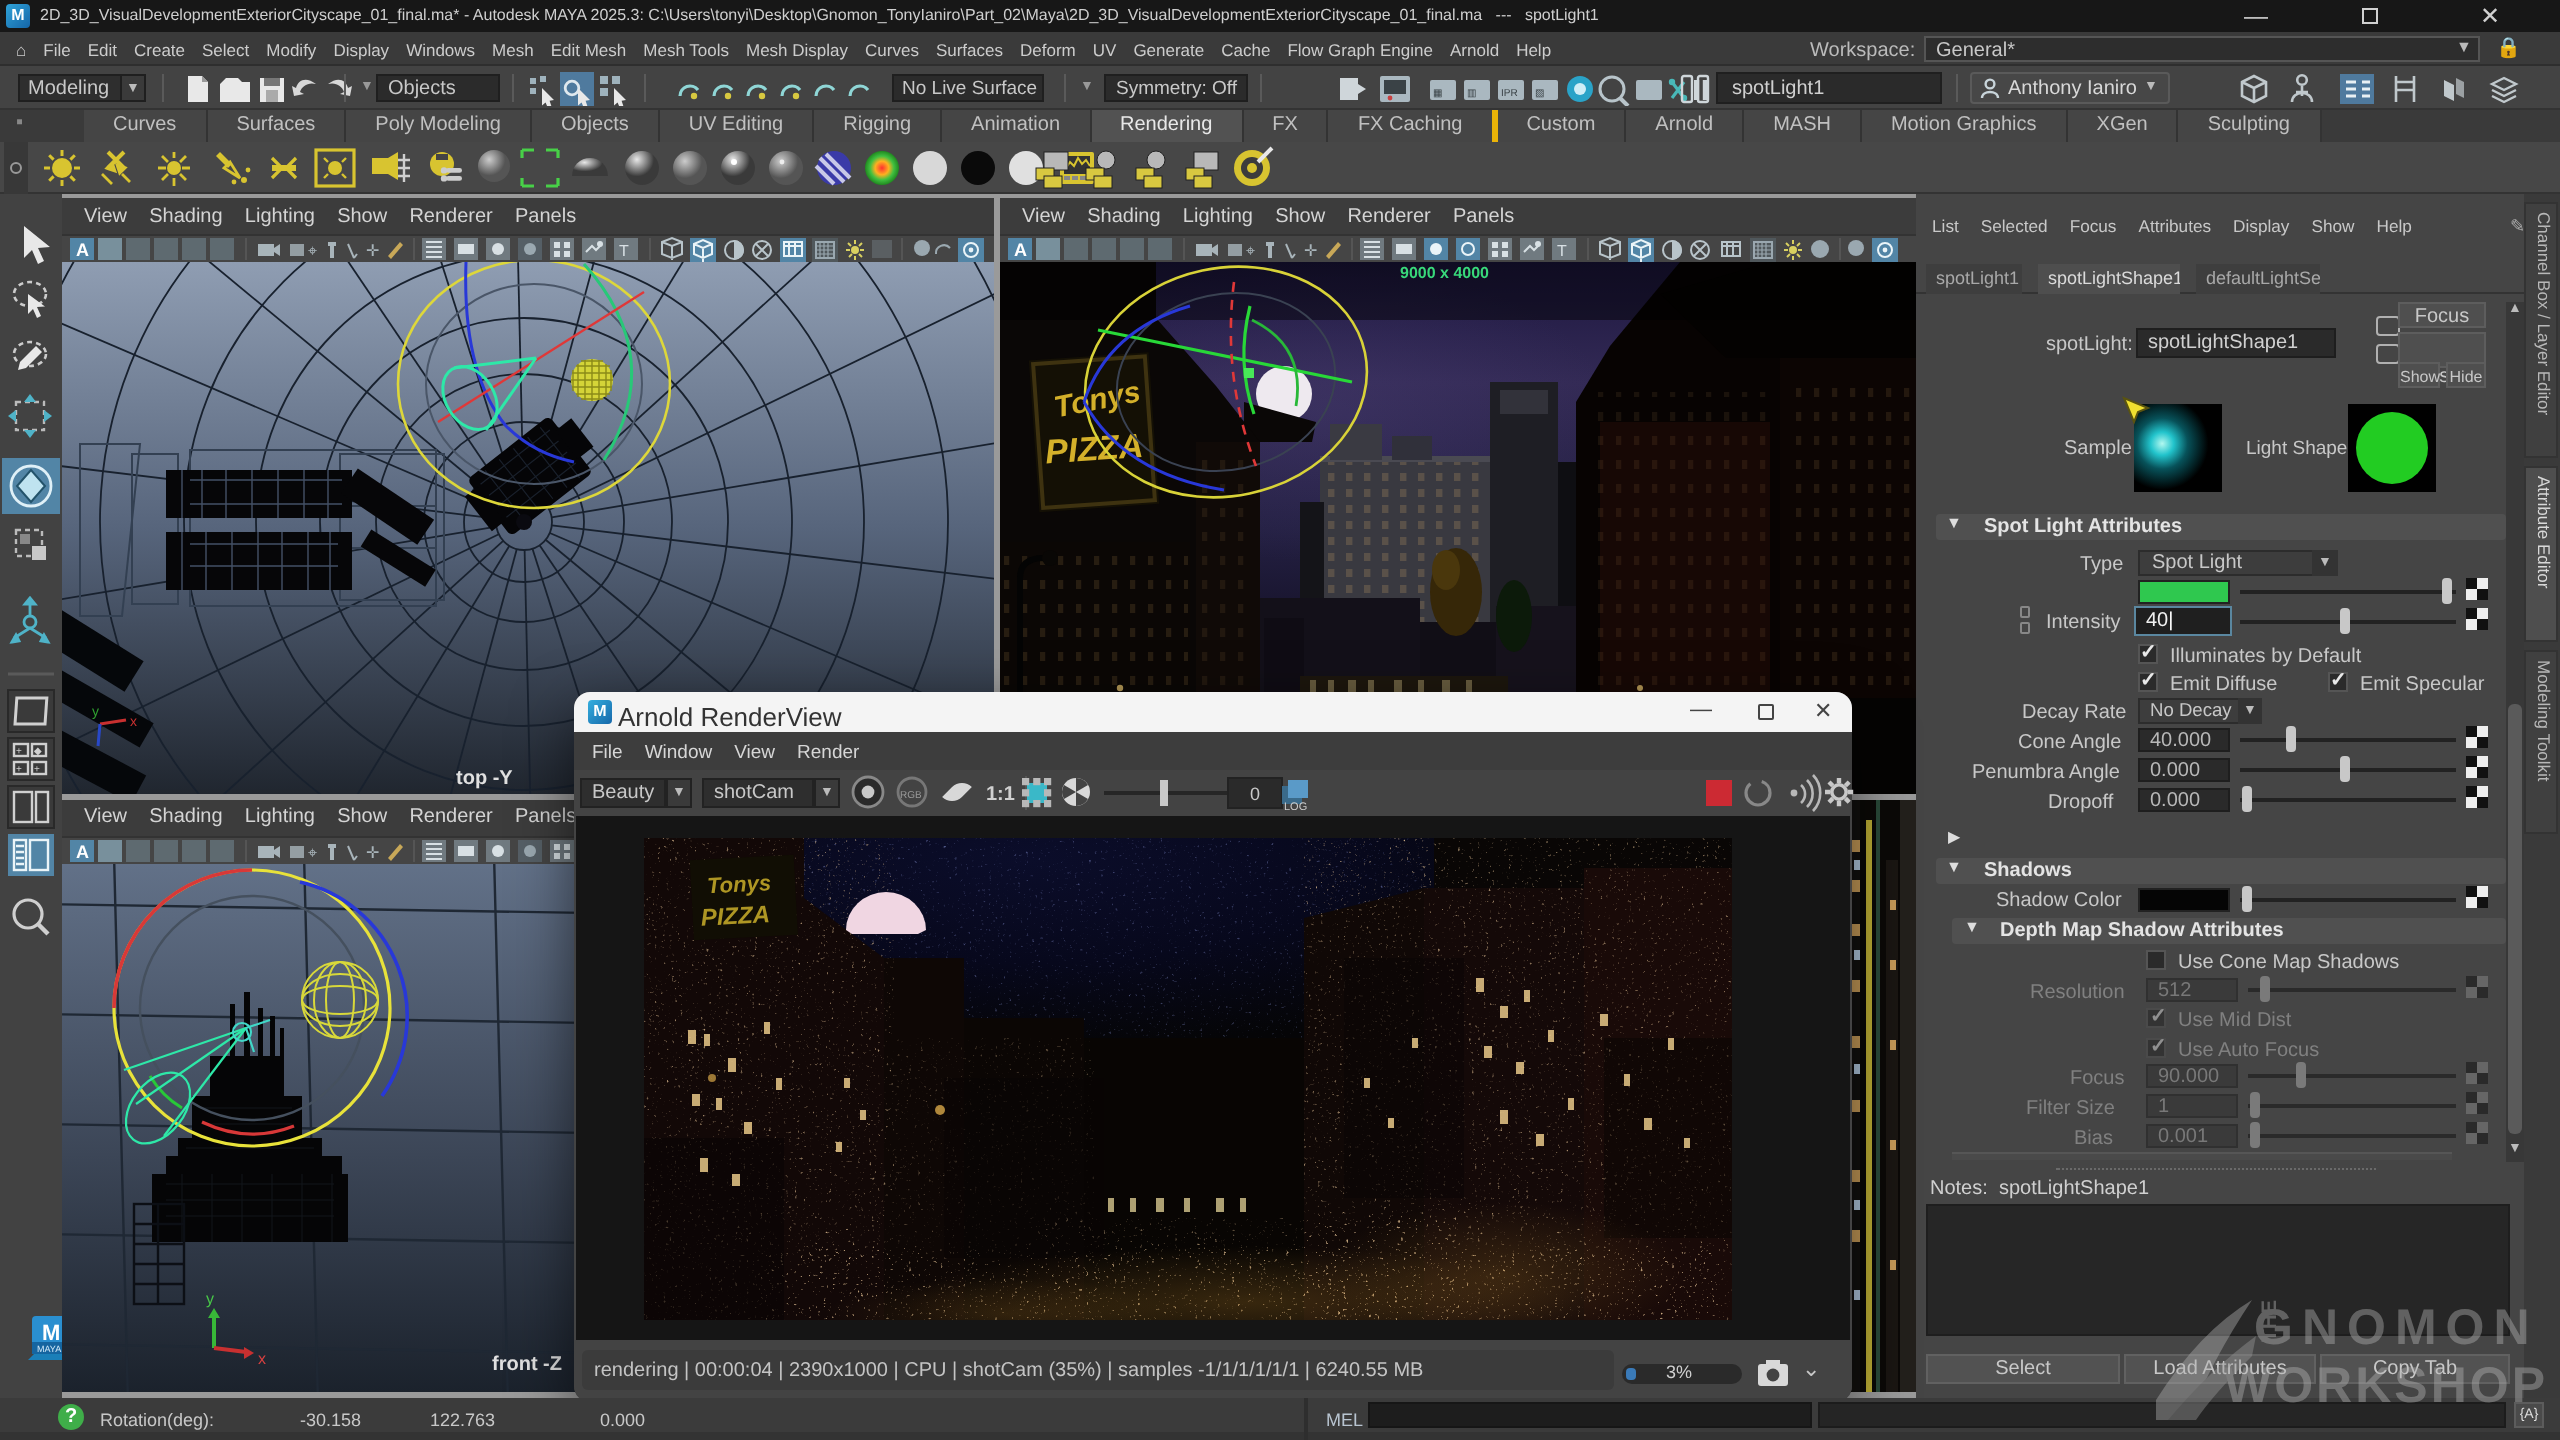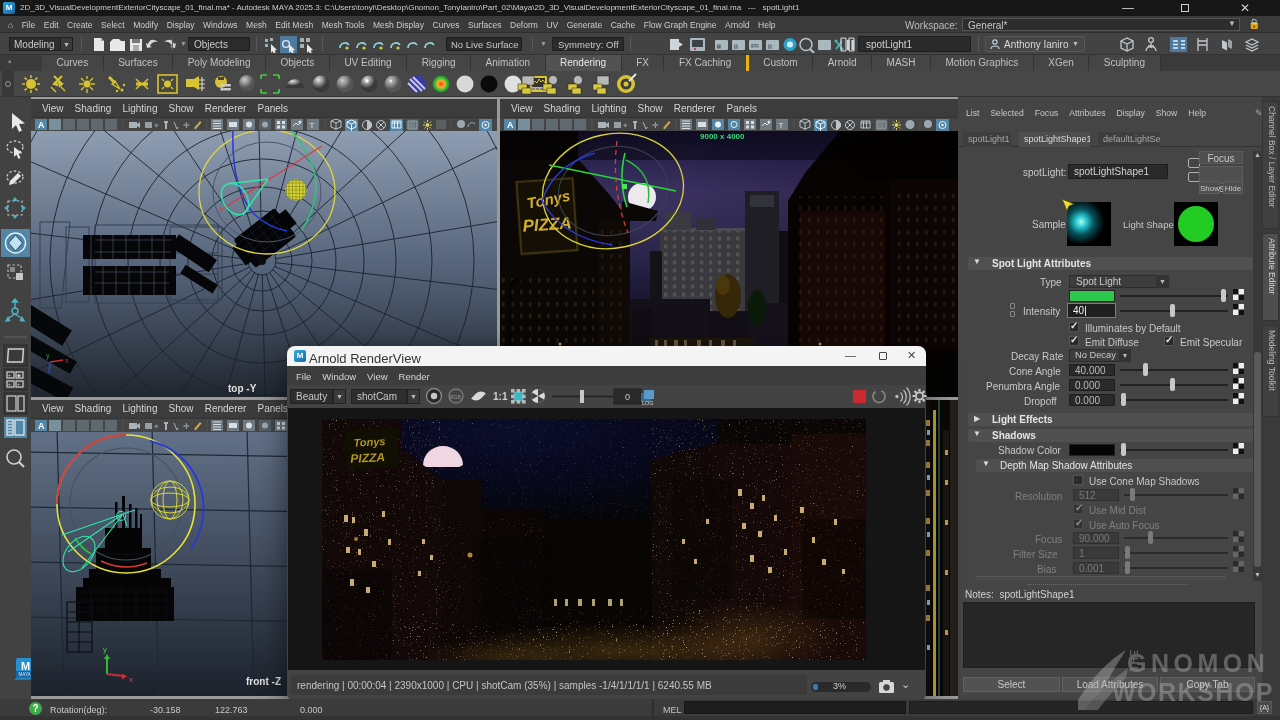--- a/index.html
+++ b/index.html
@@ -1110,37 +1110,36 @@
     <div class="abs tx" style="left:66px;top:299px;">Dropoff</div>
     <div class="abs" style="left:111px;top:297px;width:46px;height:12px;background:#2a2a2a;border:1px solid #1e1e1e;padding:0 0 0 5px;color:#b8b8b8;">0.000</div>
     <div class="abs" style="left:162px;top:302px;width:108px;height:2px;background:#222;"></div>
     <div class="abs" style="left:163px;top:296px;width:5px;height:13px;background:#c8c8c8;border-radius:2px;"></div>
     <svg class="abs" style="left:275px;top:296px;" width="11" height="11">
         <rect width="11" height="11" fill="#111"></rect>
         <rect x="5.5" width="5.5" height="5.5" fill="#eee"></rect>
         <rect y="5.5" width="5.5" height="5.5" fill="#eee"></rect>
       </svg>
 
-    <div class="abs" style="left:10px;top:316px;width:285px;height:13px;background:#505050;border-radius:2px;color:#e4e4e4;font-weight:bold;padding:1px 0 0 24px;">Light Effects</div>
     <div class="abs tx" style="left:16px;top:317px;color:#ddd;font-size:8px;">▶</div>
 
     <div class="abs" style="left:10px;top:332px;width:285px;height:13px;background:#505050;border-radius:2px;color:#e4e4e4;font-weight:bold;padding:1px 0 0 24px;">Shadows</div>
     <div class="abs tx" style="left:15px;top:332px;color:#ddd;font-size:8px;">▼</div>
 
     <div class="abs tx" style="left:40px;top:348px;">Shadow Color</div>
     <div class="abs" style="left:111px;top:347px;width:46px;height:12px;background:#050505;border:1px solid #222;"></div>
     <div class="abs" style="left:162px;top:352px;width:108px;height:2px;background:#222;"></div>
     <div class="abs" style="left:163px;top:346px;width:5px;height:13px;background:#c8c8c8;border-radius:2px;"></div>
     <svg class="abs" style="left:275px;top:346px;" width="11" height="11">
         <rect width="11" height="11" fill="#111"></rect>
         <rect x="5.5" width="5.5" height="5.5" fill="#eee"></rect>
         <rect y="5.5" width="5.5" height="5.5" fill="#eee"></rect>
       </svg>
 
-    <div class="abs" style="left:18px;top:362px;width:277px;height:13px;background:#505050;border-radius:2px;color:#e4e4e4;font-weight:normal;padding:1px 0 0 24px;">Depth Map Shadow Attributes</div>
+    <div class="abs" style="left:18px;top:362px;width:277px;height:13px;background:#505050;border-radius:2px;color:#e4e4e4;font-weight:bold;padding:1px 0 0 24px;">Depth Map Shadow Attributes</div>
     <div class="abs tx" style="left:24px;top:362px;color:#ddd;font-size:8px;">▼</div>
 
     <div class="abs" style="left:115px;top:378px;width:10px;height:10px;background:#2a2a2a;border:1px solid #555;"></div>
     <div class="abs tx" style="left:131px;top:379px;">Use Cone Map Shadows</div>
 
     <div class="abs tx" style="left:57px;top:394px;color:#808080;">Resolution</div>
     <div class="abs" style="left:115px;top:392px;width:46px;height:12px;background:#3a3a3a;border:1px solid #303030;padding:0 0 0 5px;color:#787878;">512</div>
     <div class="abs" style="left:166px;top:397px;width:104px;height:2px;background:#2a2a2a;"></div>
     <div class="abs" style="left:172px;top:391px;width:5px;height:13px;background:#7a7a7a;border-radius:2px;"></div>
     <svg class="abs" style="left:275px;top:391px;" width="11" height="11" opacity="0.5">
@@ -1392,21 +1391,21 @@
         <rect x="24" y="10" width="52" height="40" fill="#110e04"></rect>
         <text x="32" y="27" font-size="11" fill="#ae9624" font-family="Liberation Sans" font-style="italic" font-weight="bold">Tonys</text>
         <text x="28" y="43" font-size="12" fill="#ae9624" font-family="Liberation Sans" font-style="italic" font-weight="bold">PIZZA</text>
       </g>
       <circle cx="148" cy="136" r="2.5" fill="#d8a848" opacity="0.8"></circle>
       <circle cx="34" cy="120" r="2" fill="#d8a848" opacity="0.7"></circle>
     </svg>
 
     <div class="abs" style="left:0;top:324px;width:639px;height:31px;background:#434343;border-radius:0 0 8px 8px;"></div>
     <div class="abs" style="left:4px;top:329px;width:516px;height:20px;background:#3b3b3b;border-radius:3px;"></div>
-    <div class="abs tx" style="left:10px;top:334px;font-size:10px;color:#c4c4c4;">rendering | 00:00:04 | 2390x1000 | CPU | shotCam (35%) | samples -1/4/1/1/1/1 | 6240.55 MB</div>
+    <div class="abs tx" style="left:10px;top:334px;font-size:10px;color:#c4c4c4;">rendering | 00:00:04 | 2390x1000 | CPU | shotCam (35%) | samples -1/1/1/1/1/1 | 6240.55 MB</div>
     <div class="abs" style="left:524px;top:336px;width:60px;height:10px;background:#2a2a2a;border-radius:5px;"></div>
     <div class="abs" style="left:526px;top:338px;width:5px;height:6px;background:#3a7ab8;border-radius:2px;"></div>
     <div class="abs tx" style="left:546px;top:335px;font-size:9px;color:#d0d0d0;">3%</div>
     <svg class="abs" style="left:592px;top:334px;" width="15" height="13" viewBox="0 0 15 13">
         <rect x="0" y="2" width="15" height="11" rx="1.5" fill="#d8d8d8"></rect>
         <rect x="4" y="0" width="7" height="3" fill="#d8d8d8"></rect>
         <circle cx="7.5" cy="7.5" r="3.2" fill="#434343"></circle>
       </svg>
     <div class="abs tx" style="left:614px;top:332px;font-size:11px;color:#c8c8c8;">⌄</div>
   </div>

